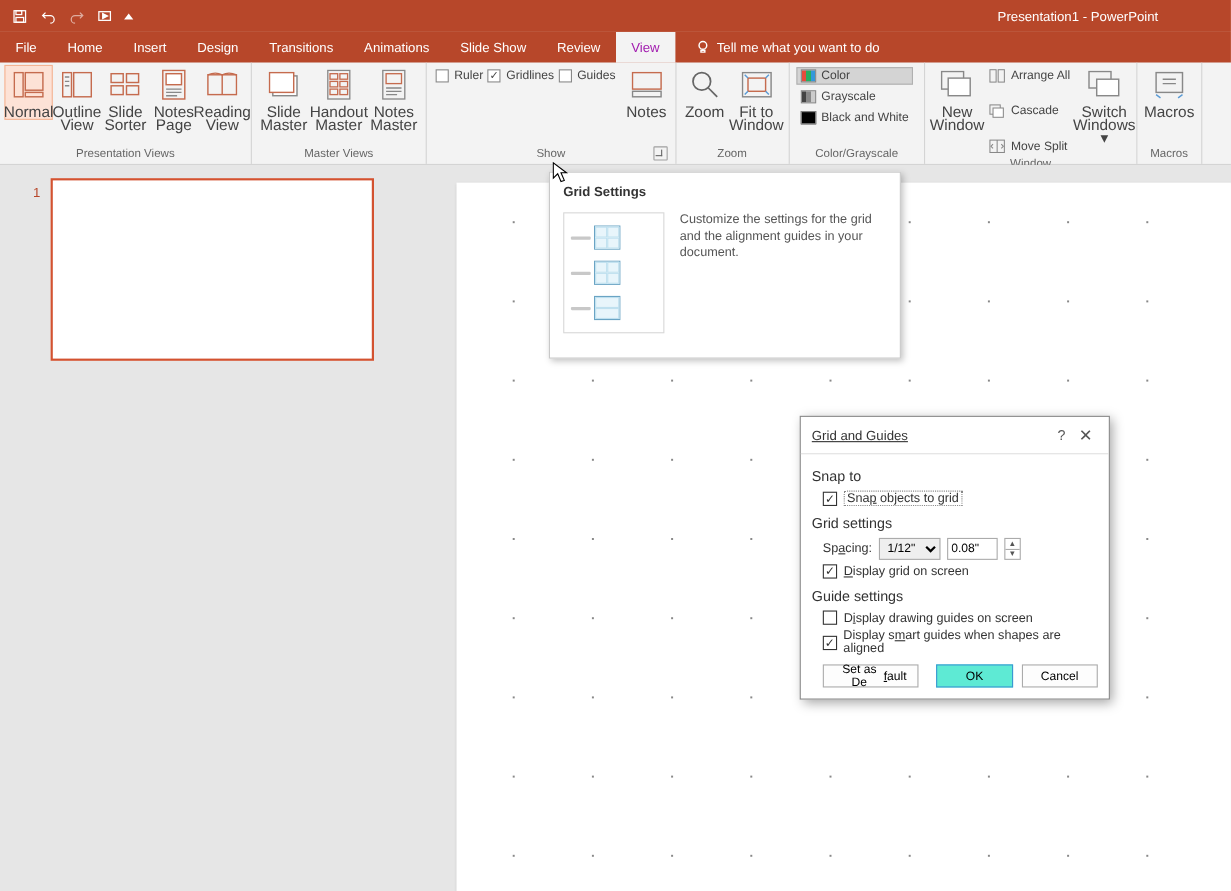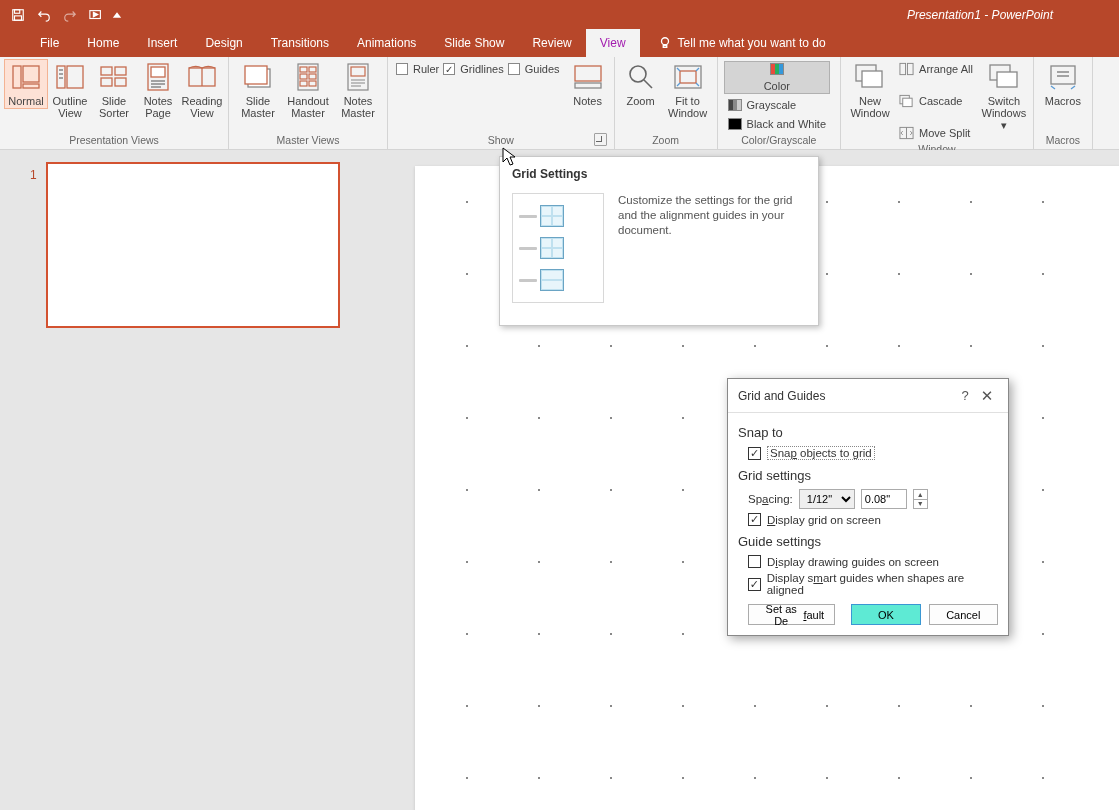--- a/index.html
+++ b/index.html
@@ -4,46 +4,46 @@
 <style>
 * { box-sizing: border-box; margin: 0; padding: 0; font-family: "Segoe UI", Tahoma, sans-serif; }
 body { width: 1119px; height: 810px; overflow: hidden; background: #e6e6e6; position: relative; }
 
 
 .titlebar { height: 29px; background: #B7472A; color: #fff; display: flex; align-items: center; padding: 0 6px; font-size: 12px; }
 .qat { display: flex; gap: 2px; align-items: center; }
 .qat-btn { width: 24px; height: 24px; display: flex; align-items: center; justify-content: center; color: #fff; }
 .qat-btn svg { width: 14px; height: 14px; }
 .titlebar { position:relative;}
-.title-right{ margin-left:auto; padding-right:60px;font-style:italic;}
-
-
-.tabs { height: 28px; background: #B7472A; display: flex; align-items: stretch; padding-left: 26px; }
+.title-right{ margin-left:auto; padding-right:60px;}
+
+
+.tabs { height: 28px; background: #B7472A; display: flex; align-items: stretch; }
 .tab { padding: 0 14px; display: flex; align-items: center; color: #fff; font-size: 12px; cursor: pointer; }
 .tab.active { background: #f3f3f3; color: #a21caf; }
 .tellme { display:flex; align-items:center; gap:6px; color:#fff; padding-left:18px; font-size:12px; }
 .tellme svg{ width:14px; height:14px; stroke:#fff; fill:none; stroke-width:1.5;}
 
 
 .ribbon { height: 93px; background: #f3f3f3; border-bottom: 1px solid #d4d4d4; display: flex; position: relative; }
 .group { border-right: 1px solid #d4d4d4; padding: 2px 4px 0 4px; display: flex; flex-direction: column; height: 100%; }
 .group-body { flex: 1; display: flex; align-items: flex-start; gap: 0; }
 .group-label { text-align: center; font-size: 10.5px; color: #666; padding: 2px 0 3px 0; position:relative;}
 .launcher { position:absolute; right:3px; bottom:3px; width:13px; height:13px; border:1px solid #a0a0a0; border-radius:1px; display:flex; align-items:center; justify-content:center; cursor:pointer;}
 .launcher::after{content:''; width:5px; height:5px; border-right:1px solid #666; border-bottom:1px solid #666; transform:translate(-1px,-1px);}
-.big-btn { width: 44px; display: flex; flex-direction: column; align-items: center; padding: 2px 1px; font-size: 11px; color: #444; text-align: center; line-height: 12px; cursor: pointer; gap:2px;}
+.big-btn { width: 44px; display: flex; flex-direction: column; align-items: center; padding: 2px 1px; font-size: 14px; color: #444; text-align: center; line-height: 12px; cursor: pointer; gap:2px;}
 .big-btn.wide{width:50px;}
 .big-btn.active { background: #fde2d6; border: 1px solid #f3b393; padding:1px 0;}
 .big-btn .ico { width: 32px; height: 32px; display: flex; align-items: center; justify-content: center; }
 .chk-list { display: flex; flex-direction: row; gap: 4px; padding: 4px 6px 0 4px; }
 .chk-row { display: flex; align-items: center; gap: 5px; font-size: 11px; color: #444; }
 .chk { width: 12px; height: 12px; border: 1px solid #888; background: #fff; display: flex; align-items: center; justify-content: center; font-size: 10px; color: #444; }
 .color-opts { display:flex; flex-direction:column; gap:3px; padding:2px 6px 0 2px;}
 .color-row{ display:flex; align-items:center; gap:5px; font-size:11px; color:#444; padding:2px 4px; cursor:pointer;}
-.color-row.sel{ background:#d4d4d4; border:1px solid #b0b0b0; padding:1px 15px;flex-direction:column;}
+.color-row.sel{ background:#d4d4d4; border:1px solid #b0b0b0; padding:1px 3px;}
 .swatch{ width:14px; height:12px; border:1px solid #888;}
 .win-opts{ display:flex; flex-direction:column; gap:16px; padding:2px 4px 0 2px;}
 .win-row{ display:flex; align-items:center; gap:5px; font-size:11px; color:#444; padding:1px 2px; cursor:pointer;}
 .win-row svg{width:15px; height:14px;}
 
 
 .workspace { display: flex; height: calc(810px - 29px - 28px - 93px); }
 .thumb-pane { width: 395px; background: #e6e6e6; padding: 12px 20px 0 18px; position:relative;}
 .slide-num { position:absolute; left:30px; top:18px; font-size:12px; color:#B7472A;}
 .thumb { margin-left:28px; width: 294px; height: 166px; background: #fff; border: 2px solid #D35230; }
@@ -57,21 +57,21 @@
 .tt-img { width: 92px; height: 110px; border: 1px solid #d8d8d8; background: #fff; padding:6px; display:flex; flex-direction:column; justify-content:space-around;}
 .tt-img-row{display:flex; gap:3px; align-items:center;}
 .tt-mini{width:18px; height:3px; background:#c8c8c8; border-radius:1px;}
 .tt-grid{width:24px; height:22px; border:1px solid #6aa4c4; display:grid; grid-template-columns:1fr 1fr; grid-template-rows:1fr 1fr;}
 .tt-grid div{border:1px solid #bfe0ef; background:#e8f5fb;}
 .tt-text { flex: 1; font-size: 11.5px; color: #555; line-height: 15px; }
 
 
 .dialog { position: absolute; left: 727px; top: 378px; width: 282px; background: #fff; border: 1px solid #888; box-shadow: 3px 3px 10px rgba(0,0,0,.35); z-index: 30; font-size: 11.5px; color: #333; }
 .dlg-title { height: 34px; display: flex; align-items: center; padding: 0 10px; border-bottom: 1px solid #e0e0e0; font-size: 12px;}
-.dlg-title-txt{font-weight:400;}
+.dlg-title-txt{font-weight:400;text-decoration:underline;}
 .dlg-help { margin-left: auto; width:22px; text-align:center; font-size: 13px; cursor: pointer; color:#555;}
 .dlg-close { width:22px; text-align:center; font-size: 15px; cursor: pointer; color:#555; font-weight:300;}
 .dlg-body { padding: 6px 10px 10px 10px; }
 .dlg-section { font-size: 13px; color: #333; margin: 6px 0 4px 0; }
 .dlg-row { display: flex; align-items: center; gap: 6px; padding: 2px 0 2px 10px; }
 .dlg-chk { width: 13px; height: 13px; border: 1px solid #333; background: #fff; display: flex; align-items: center; justify-content: center; font-size:11px; color:#333;}
 .dlg-label-dotted{ border:1px dotted #888; padding:0 2px;}
 .spacing-row{ display:flex; align-items:center; gap:6px; padding:2px 0 2px 10px;}
 .spacing-row select, .spacing-row input{ height:20px; font-size:11px; border:1px solid #ababab; padding:0 3px;}
 .spacing-row .sel{width:56px;}

